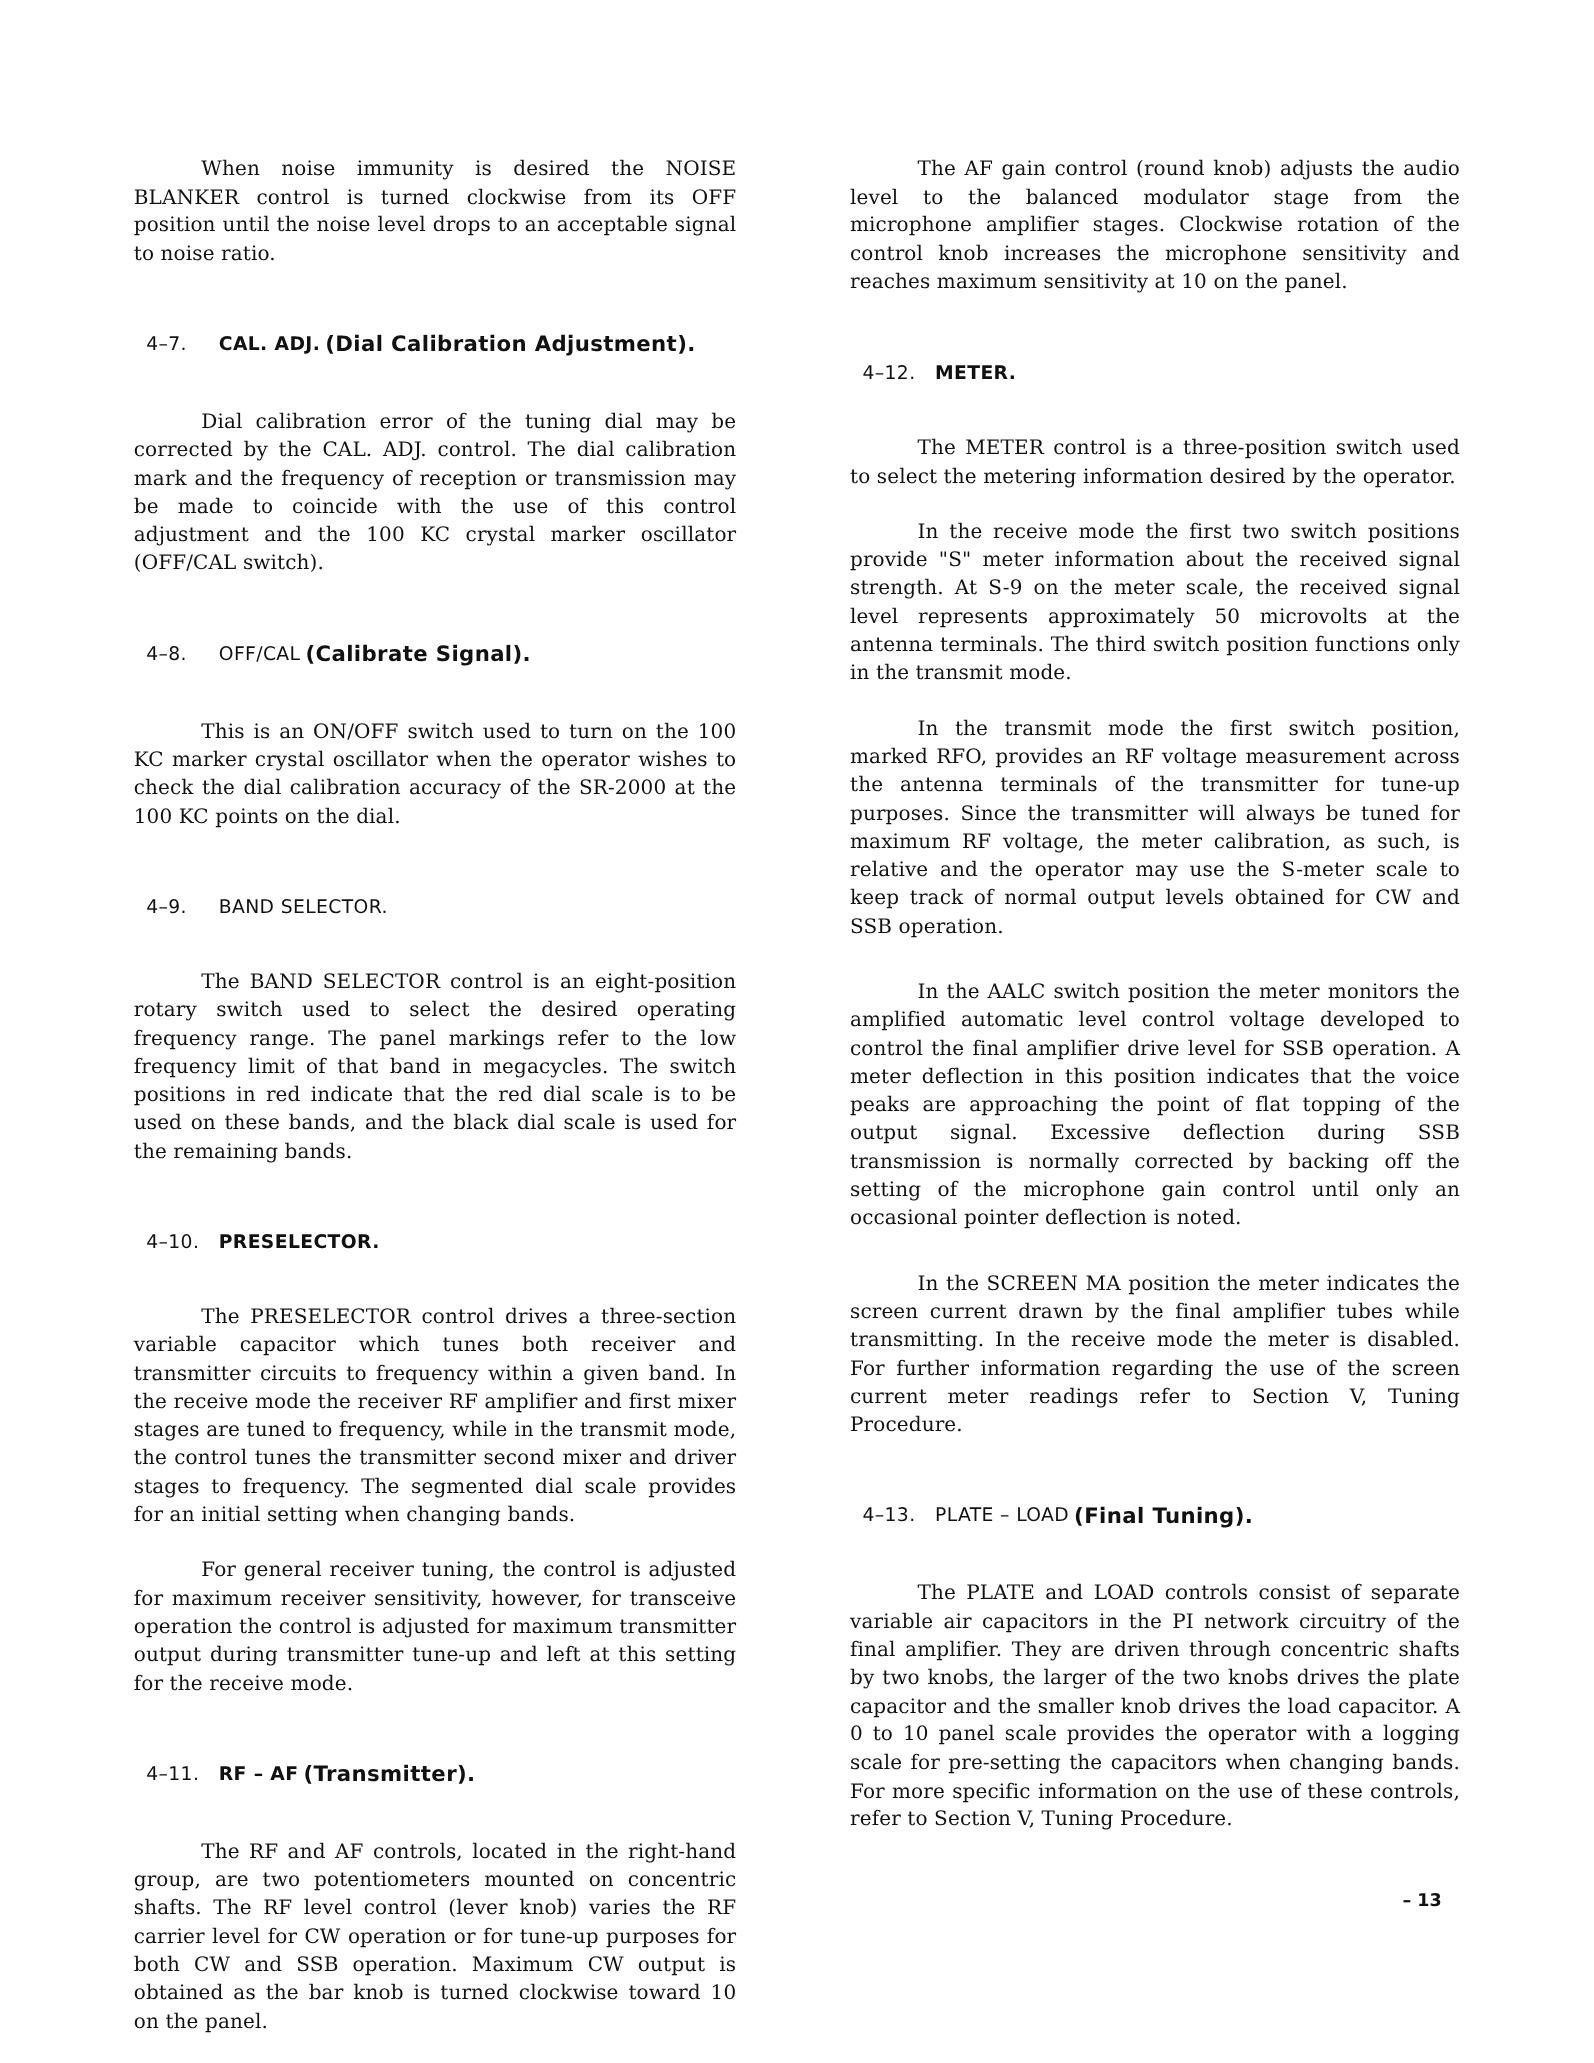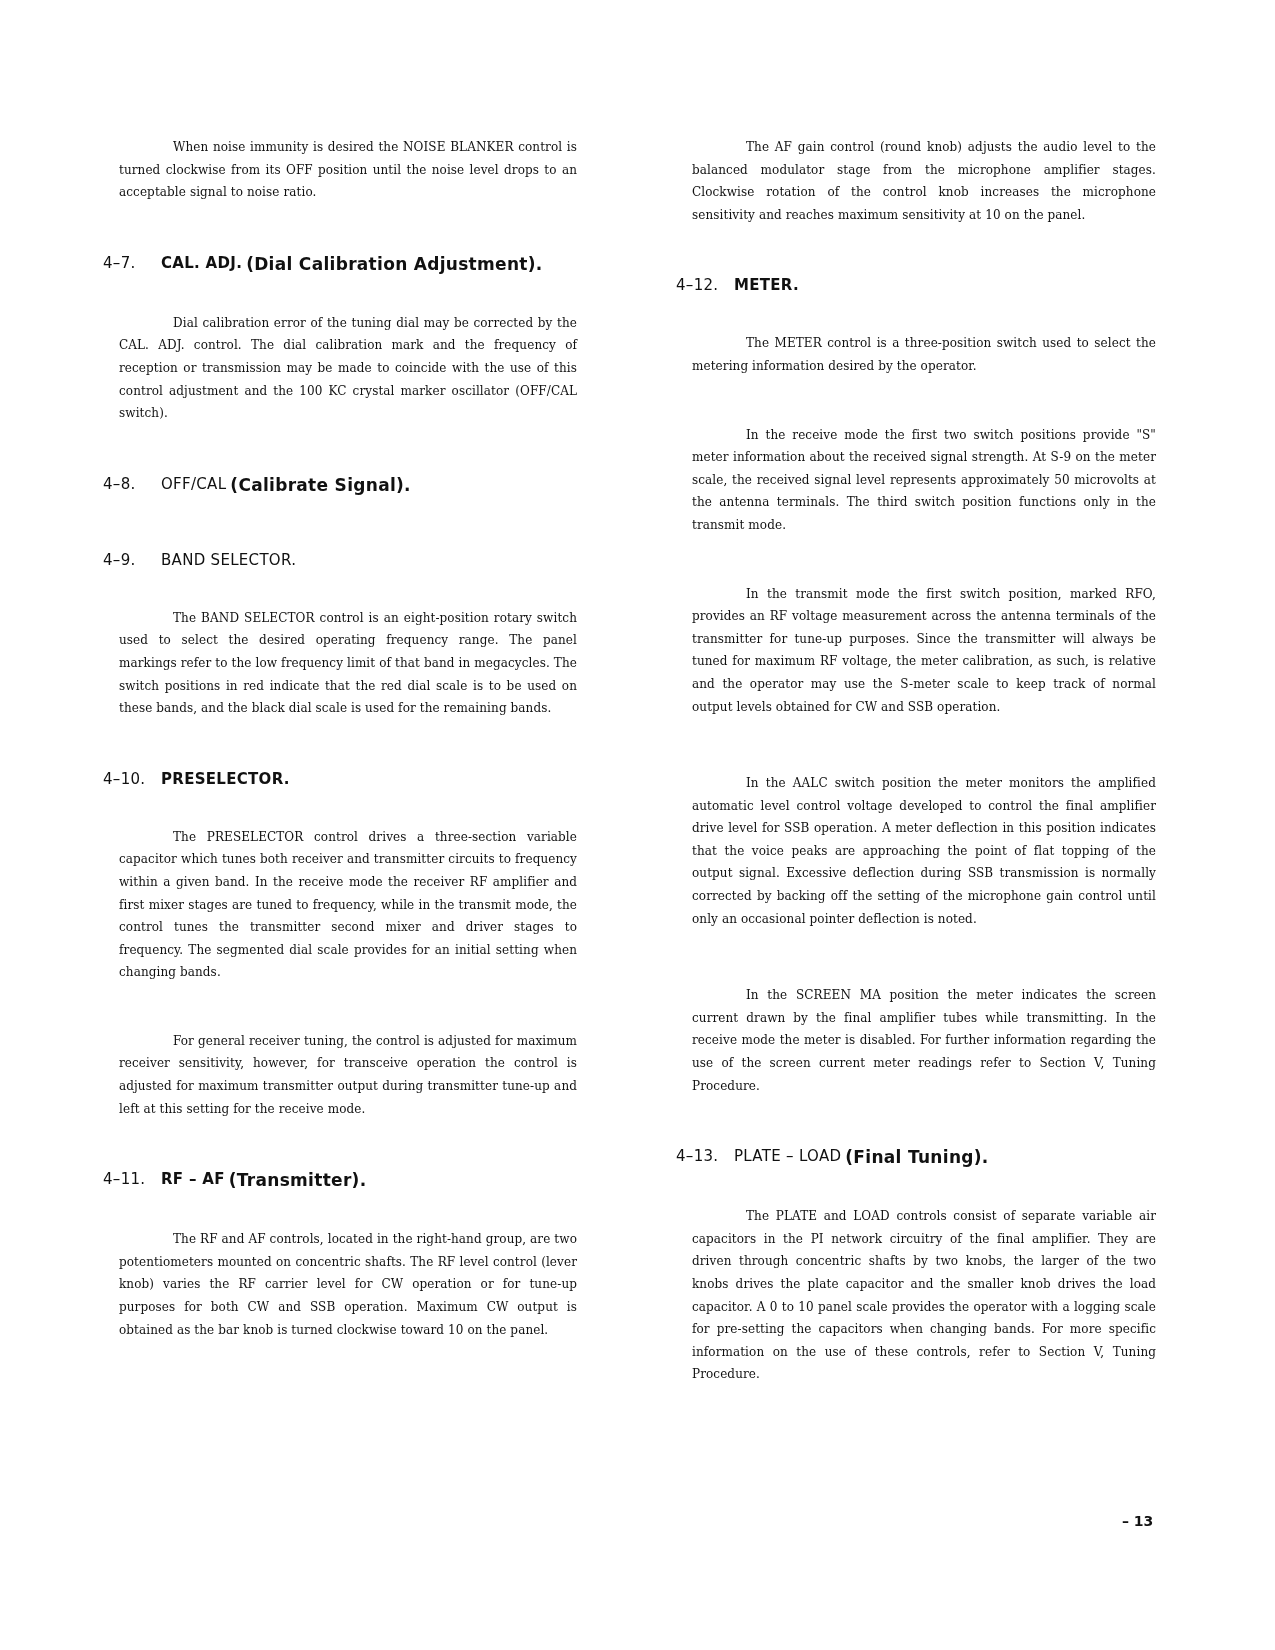--- a/index.html
+++ b/index.html
@@ -2,32 +2,32 @@
 <html><head>
 <meta charset="utf-8">
 <style>
   html, body { margin: 0; padding: 0; background: #ffffff; }
   body { width: 1275px; height: 1650px; position: relative; overflow: hidden; color: #111; }
   .col { position: absolute; top: 120px; width: 490px; }
   .col-left { left: 103px; }
   .col-right { left: 676px; width: 496px; }
   p.body {
     font-family: "DejaVu Serif", serif;
-    font-size: 12px;
+    font-size: 16px;
     line-height: 22.6px;
-    margin: 16px;
+    margin: 4px;
     text-align: justify;
     text-indent: 54px;
     letter-spacing: 0.1px;
   }
   h3.heading {
     font-family: "DejaVu Sans", sans-serif;
     font-weight: normal;
     font-size: 15px;
-    margin: 0;
+    margin: 14px;
     letter-spacing: 0.3px;
     display: flex;
   }
   h3.heading .num { width: 58px; display: inline-block; }
   h3.heading .title { font-weight: bold; }
   h3.heading .sub { font-size: 17px; font-weight: bold; margin-left: 4px; }
   .gap-s { height: 14px; }
   .gap-m { height: 22px; }
   .gap-l { height: 34px; }
   .pagenum {
@@ -50,20 +50,21 @@
   <div class="gap-m"></div>
   <p class="body">Dial calibration error of the tuning dial may be corrected by the CAL. ADJ. control. The dial calibration mark and the frequency of reception or transmission may be made to coincide with the use of this control adjustment and the 100 KC crystal marker oscillator (OFF/CAL switch).</p>
 
   <div class="gap-l"></div>
   <h3 class="heading">
     <span class="num">4–8.</span>
     <span class="title" style="font-weight:normal">OFF/CAL</span>
     <span class="sub">(Calibrate Signal).</span>
   </h3>
   <div class="gap-m"></div>
+  <p class="body">This is an ON/OFF switch used to turn on the 100 KC marker crystal oscillator when the operator wishes to check the dial calibration accuracy of the SR-2000 at the 100 KC points on the dial.</p>
 
   <div class="gap-l"></div>
   <h3 class="heading">
     <span class="num">4–9.</span>
     <span class="title" style="font-weight:normal">BAND SELECTOR.</span>
   </h3>
   <div class="gap-m"></div>
   <p class="body">The BAND SELECTOR control is an eight-position rotary switch used to select the desired operating frequency range. The panel markings refer to the low frequency limit of that band in megacycles. The switch positions in red indicate that the red dial scale is to be used on these bands, and the black dial scale is used for the remaining bands.</p>
 
   <div class="gap-l"></div>

